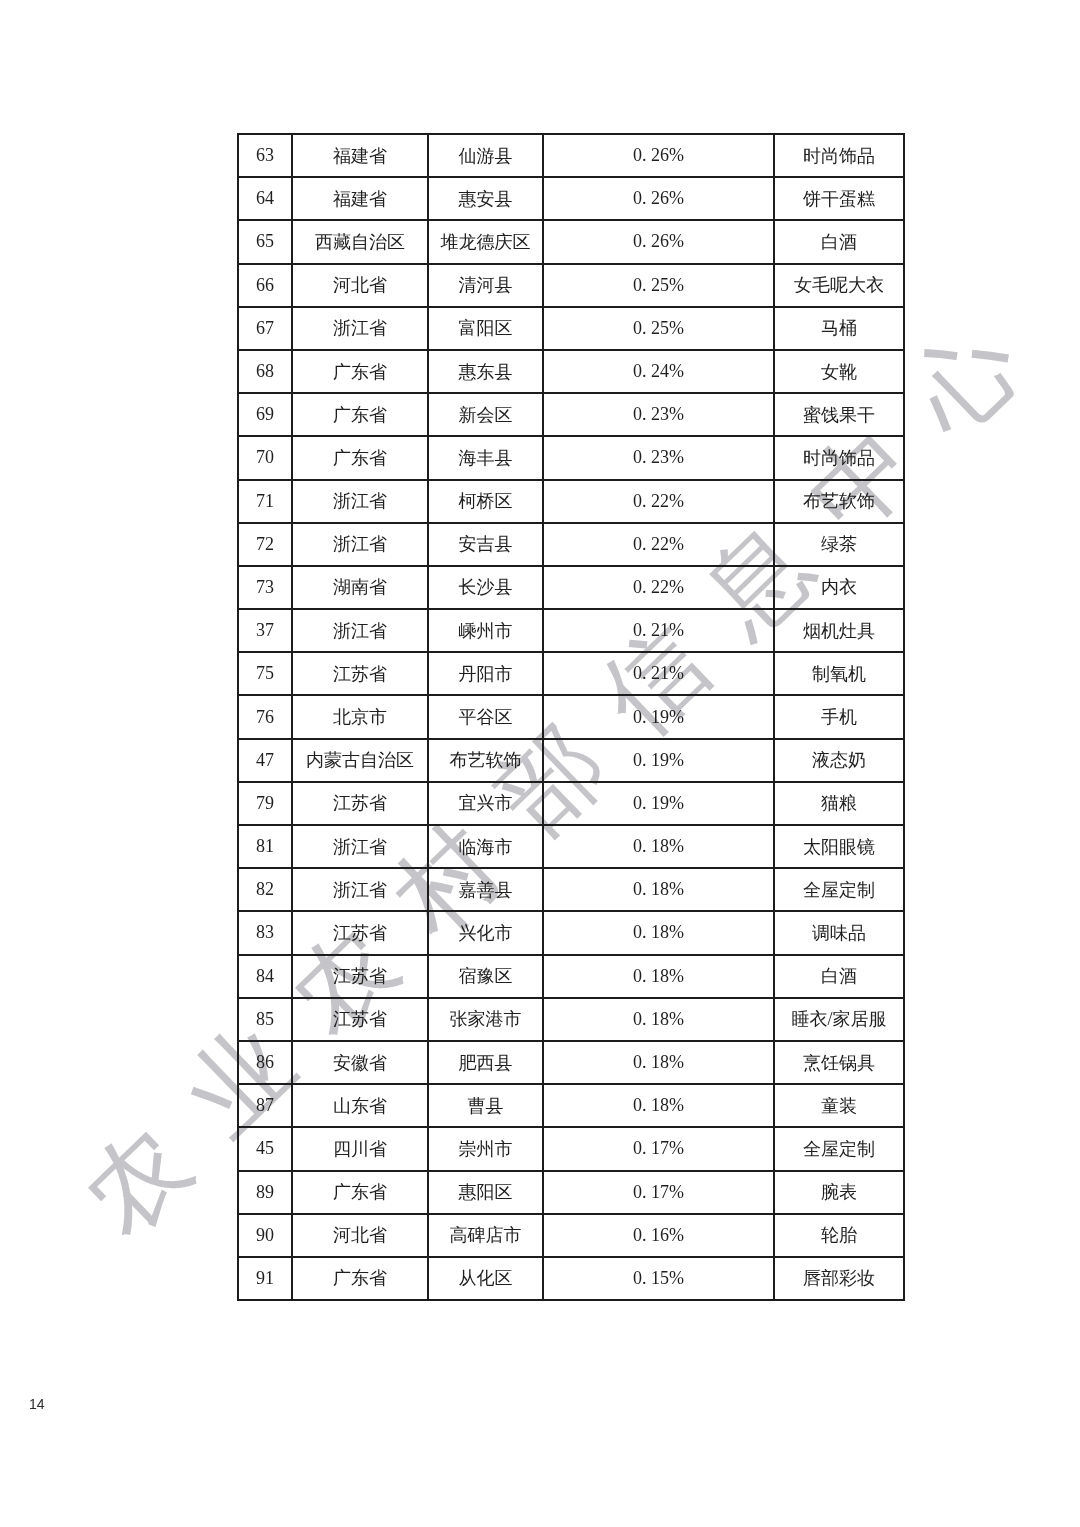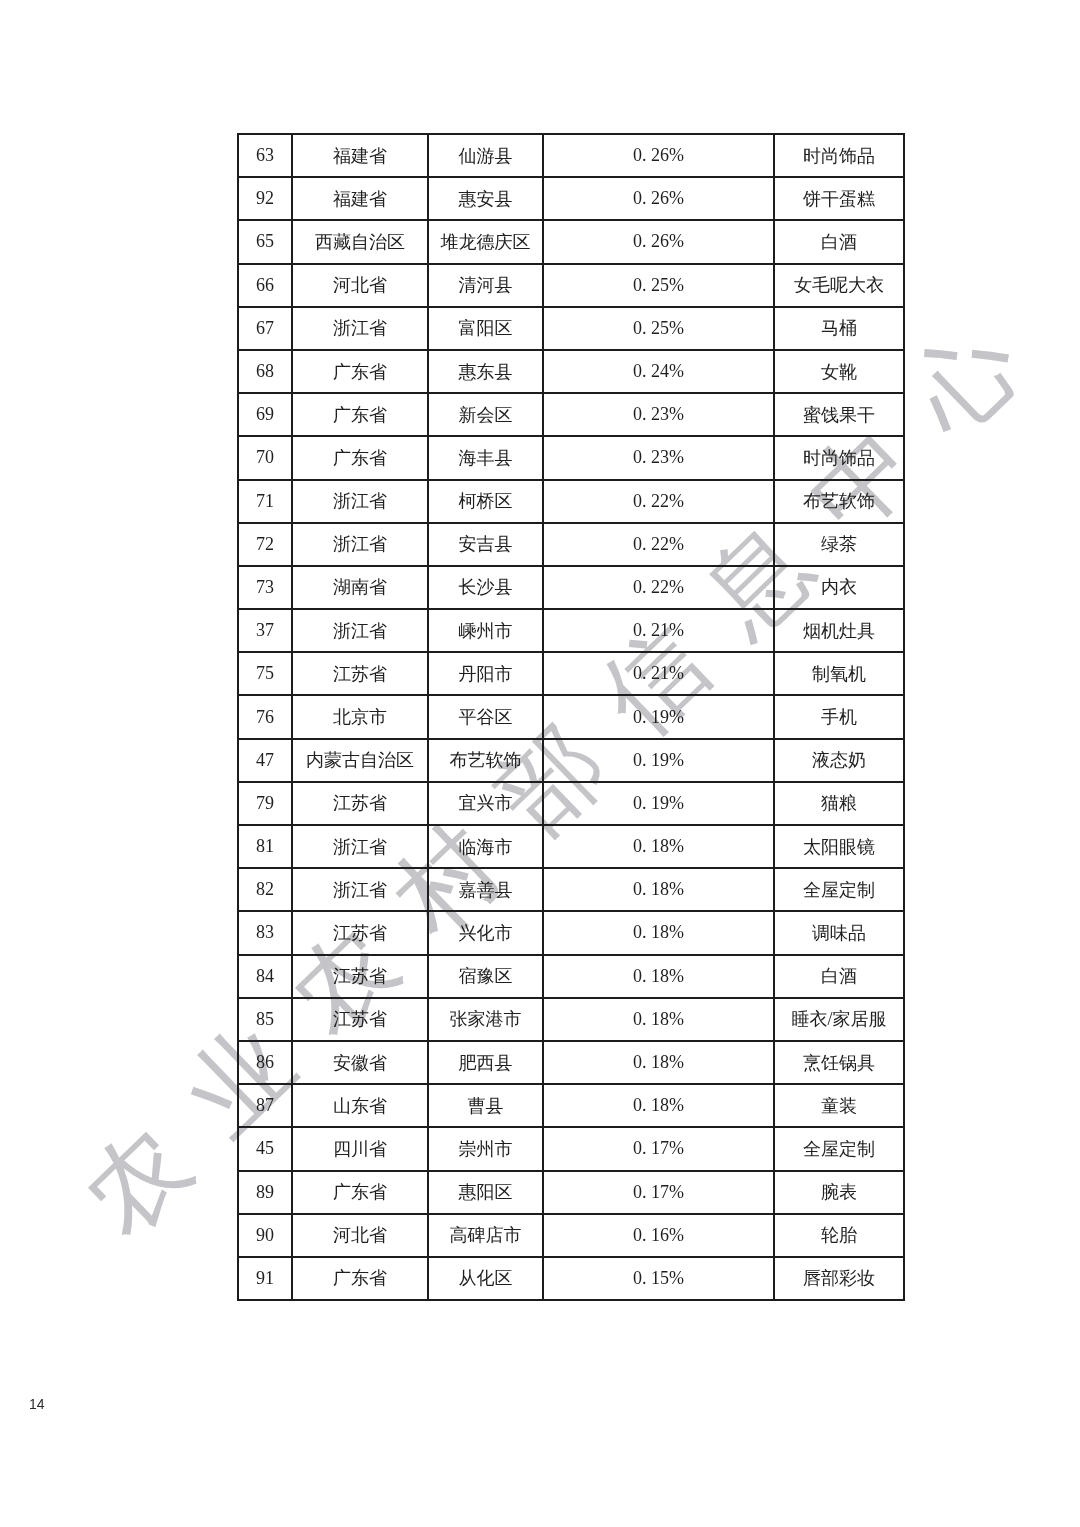--- a/index.html
+++ b/index.html
@@ -82,21 +82,21 @@
     </colgroup>
     <tbody>
         <tr>
           <td>63</td>
           <td>福建省</td>
           <td>仙游县</td>
           <td>0. 26%</td>
           <td>时尚饰品</td>
         </tr>
         <tr>
-          <td>92</td>
+          <td>64</td>
           <td>福建省</td>
           <td>惠安县</td>
           <td>0. 26%</td>
           <td>饼干蛋糕</td>
         </tr>
         <tr>
           <td>65</td>
           <td>西藏自治区</td>
           <td>堆龙德庆区</td>
           <td>0. 26%</td>

